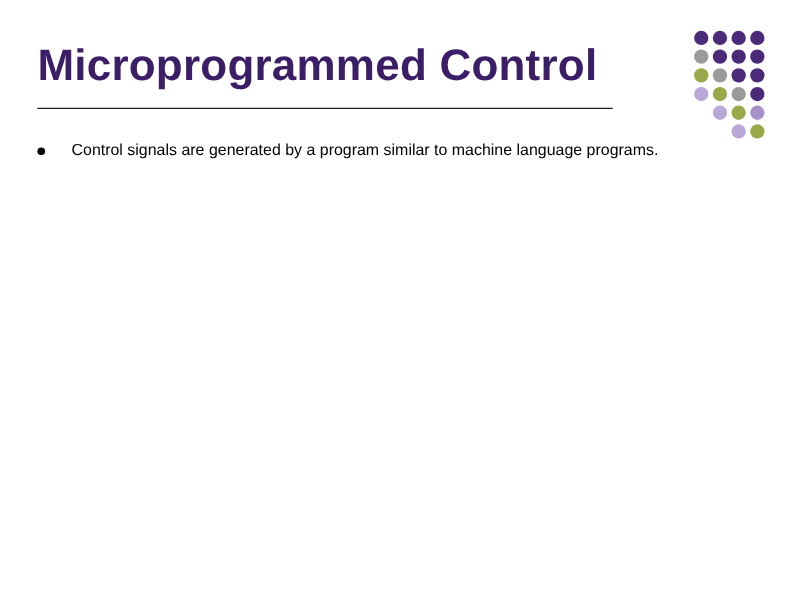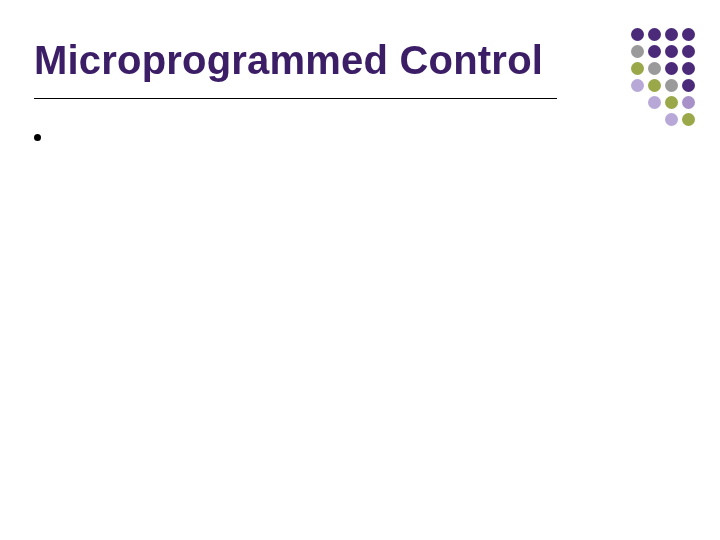--- a/index.html
+++ b/index.html
@@ -113,16 +113,17 @@
       <span class="d c-lav"></span>
       <span class="d c-olive"></span>
   </div>
 
   <div class="title">Microprogrammed Control</div>
   <div class="title-underline"></div>
 
   <div class="bullets">
     <div class="bullet-row">
       <span class="bullet-dot"></span>
+      <span class="bullet-text">Control signals are generated by a program similar to machine language programs.</span>
     </div>
   </div>
 
 </div>
 
 </body></html>

